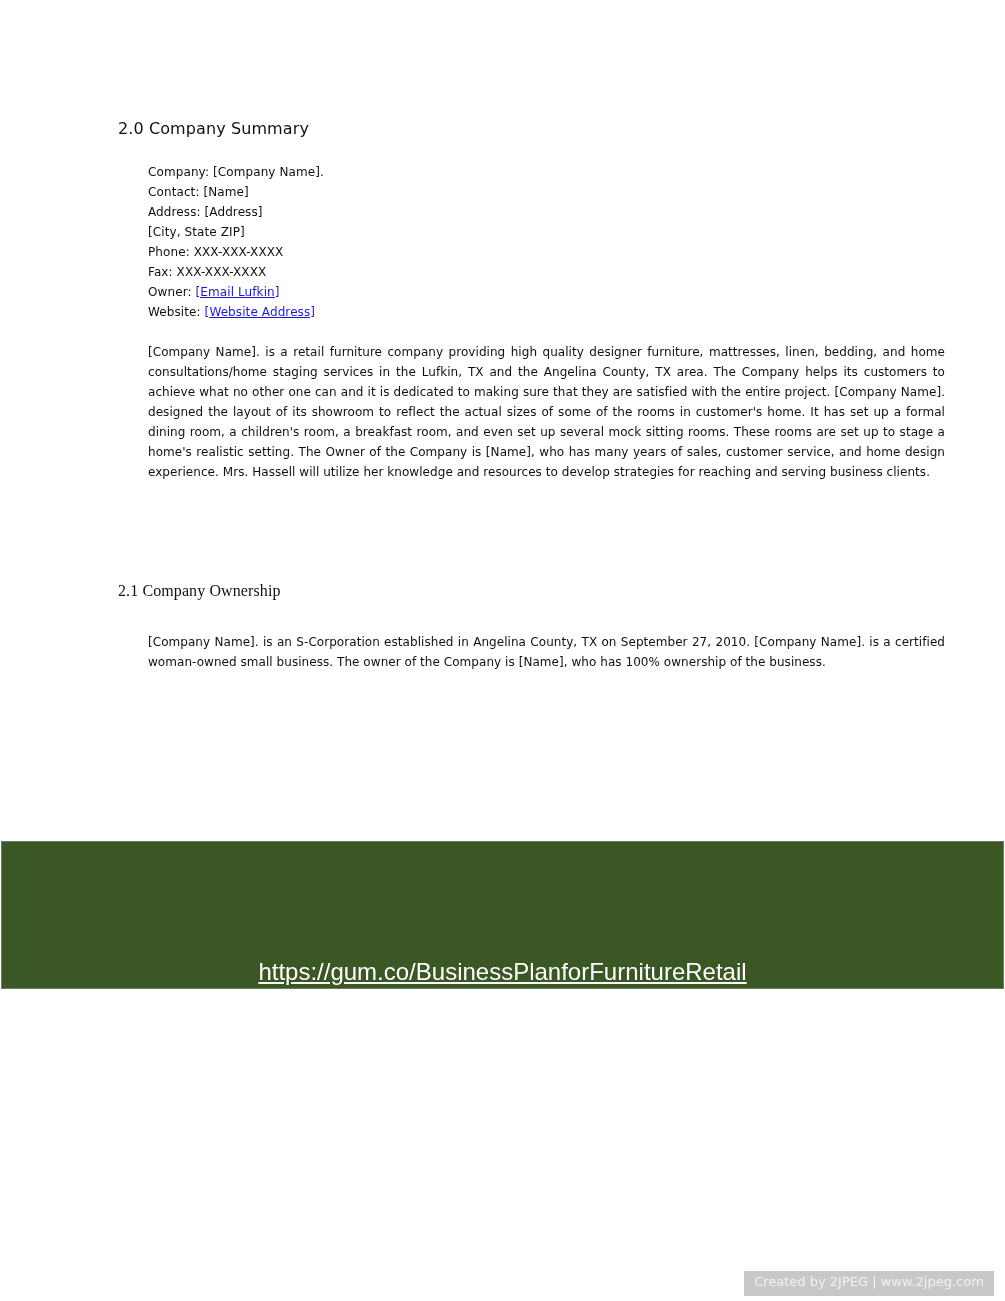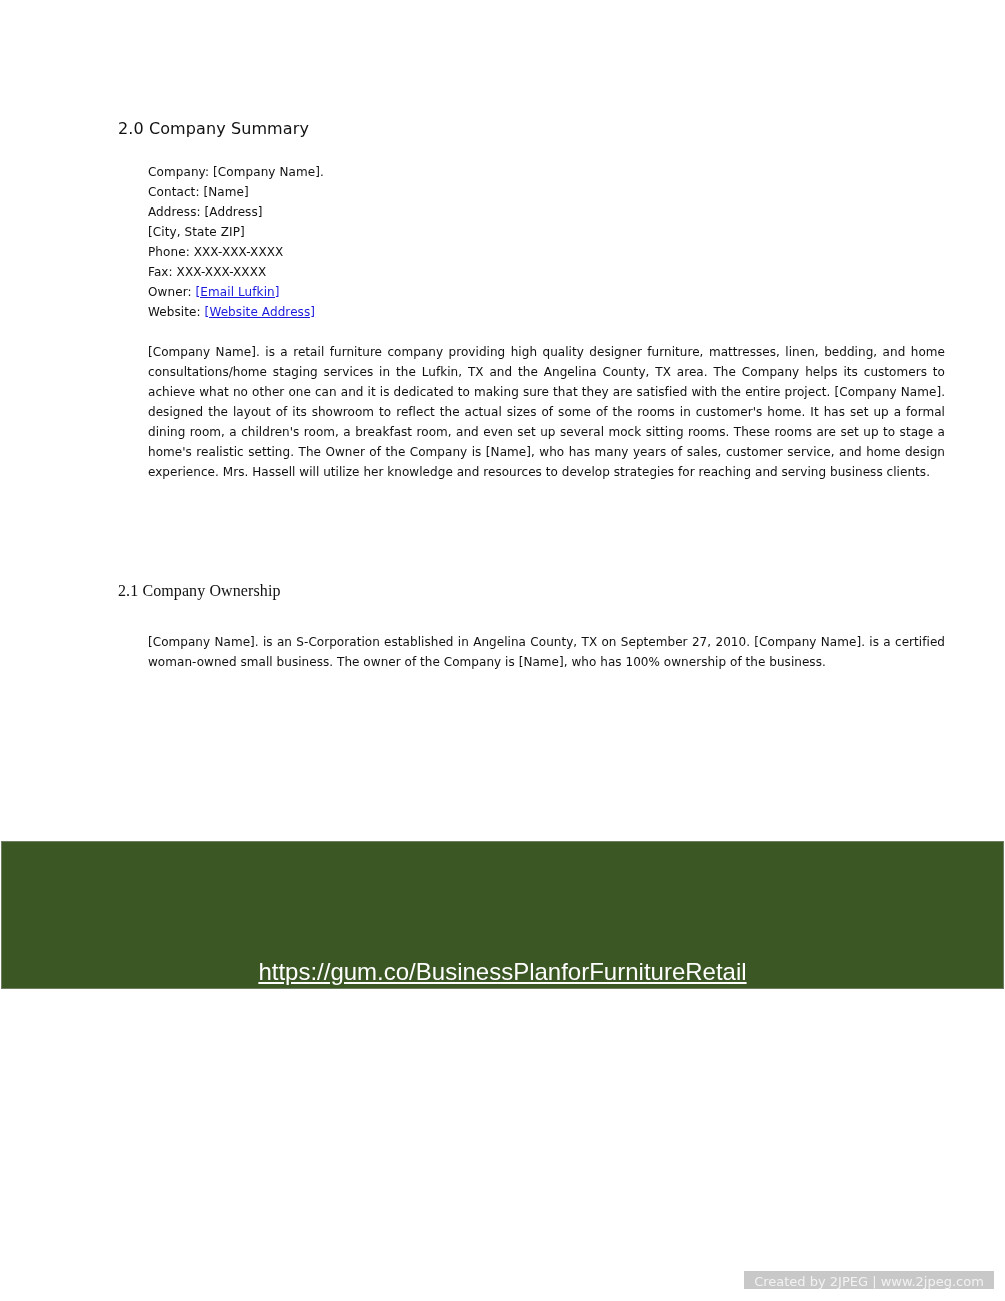--- a/index.html
+++ b/index.html
@@ -98,21 +98,21 @@
   .banner-link a {
     color: #ffffff;
     text-decoration: underline;
   }
 
   .watermark {
     position: absolute;
     left: 744px;
     top: 1271px;
     width: 250px;
-    height: 18px;
+    height: 25px;
     background: #c8c8c8;
     color: #f2f2f2;
     font-family: "DejaVu Sans", sans-serif;
     font-size: 13px;
     line-height: 21px;
     text-align: center;
     white-space: nowrap;
   }
 </style>
 </head>

